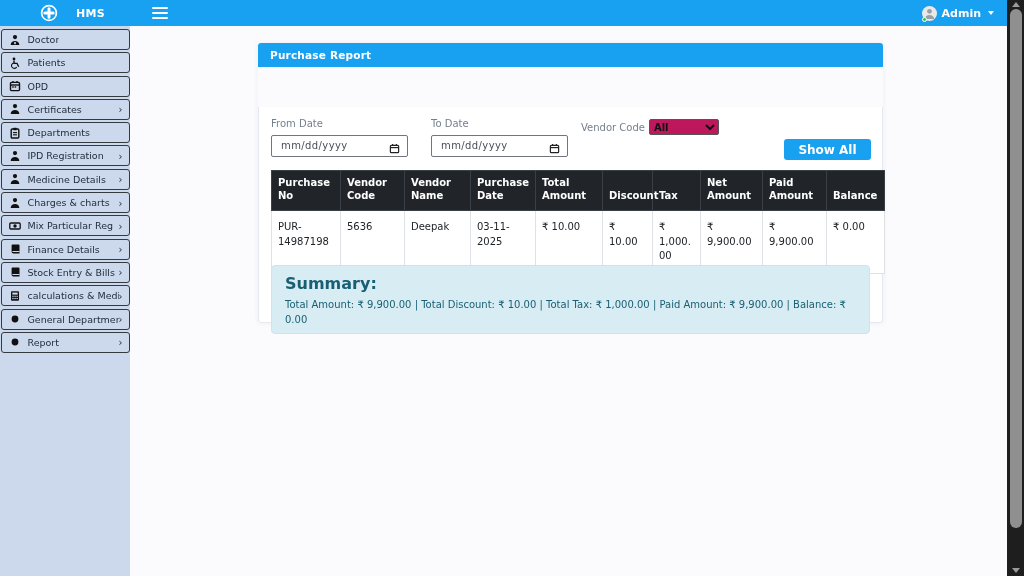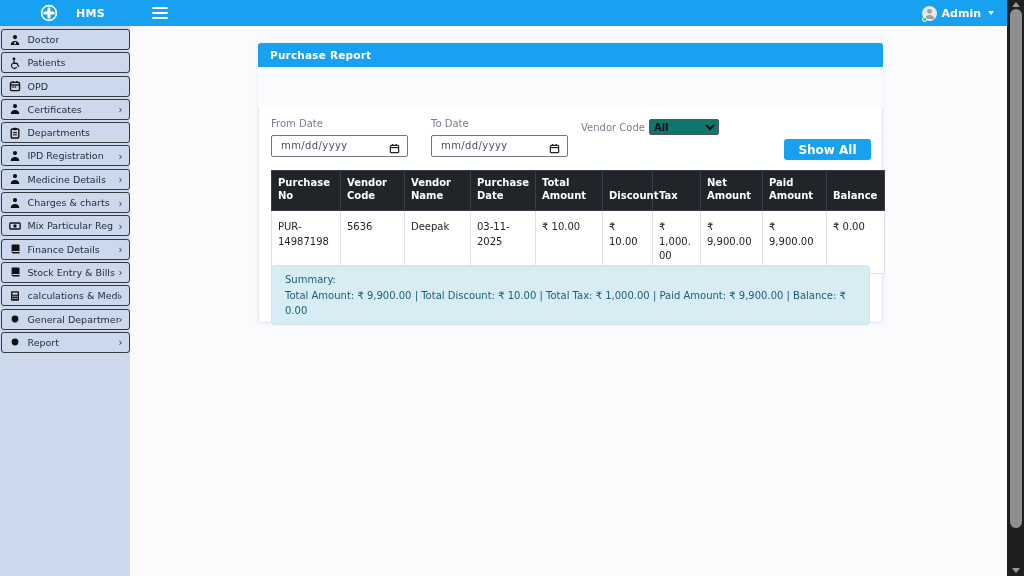--- a/index.html
+++ b/index.html
@@ -42,32 +42,32 @@
   .fgroup { position:absolute; top:11px; }
   .fgroup.from { left:12px; }
   .fgroup.to   { left:172px; }
   .date-wrap { position:relative; }
   .date-input { width:137px; height:22px; border:1px solid #70767f; border-radius:2px; font-size:10px; color:#3a3f46; padding:0 24px 0 9px; font-family:"DejaVu Sans","Liberation Sans",sans-serif; background:#fff; }
   .date-input::placeholder { color:#4a4f57; letter-spacing:.4px; }
   .cal-icon { position:absolute; right:8px; top:5px; pointer-events:none; color:#222; }
 
   .vendor-group { position:absolute; left:322px; top:12px; display:flex; align-items:center; gap:4px; }
   .vendor-label { font-size:10px; color:#75808d; }
-  .vendor-select { width:70px; height:16px; font-size:10px; font-weight:bold; color:#111; border:1px solid #555; border-radius:2px; background:#0f766e; font-family:"DejaVu Sans","Liberation Sans",sans-serif; }
+  .vendor-select { width:70px; height:16px; font-size:10px; font-weight:bold; color:#111; border:1px solid #555; border-radius:2px; background:#be185d; font-family:"DejaVu Sans","Liberation Sans",sans-serif; }
 
   .show-all { position:absolute; top:32px; right:11px; width:87px; height:21px; background:#18a0f1; border:none; border-radius:3px; color:#fff; font-weight:bold; font-size:12px; cursor:pointer; font-family:"DejaVu Sans","Liberation Sans",sans-serif; }
 
   
   table.report { position:absolute; top:63px; left:12px; width:613px; border-collapse:collapse; table-layout:fixed; }
   table.report th { background:#212529; color:#fff; font-size:10px; font-weight:bold; text-align:left; vertical-align:bottom; padding:6px 6px 8px 6px; border:1px solid #3a4047; line-height:1.25; }
   table.report td { font-size:10px; color:#212529; vertical-align:top; padding:9px 6px; border:1px solid #dee2e6; line-height:1.45; background:#fff; word-wrap:break-word; }
 
   
   .summary { position:absolute; top:158px; left:12px; right:12px; background:#d7ecf3; border:1px solid #cbe5ee; border-radius:4px; padding:6px 13px; }
-  .summary .sum-label { font-size:10px; font-weight:normal; color:#195f74; line-height:1.55; }
+  .summary .sum-label { font-size:16px; font-weight:bold; color:#195f74; line-height:1.55; }
   .summary .sum-text  { font-size:10px; color:#195f74; line-height:1.5; }
 </style>
 </head>
 <body>
 
 <div id="app">
 
   <div class="navbar">
     <div class="brand">
       <span style="display:flex;">

